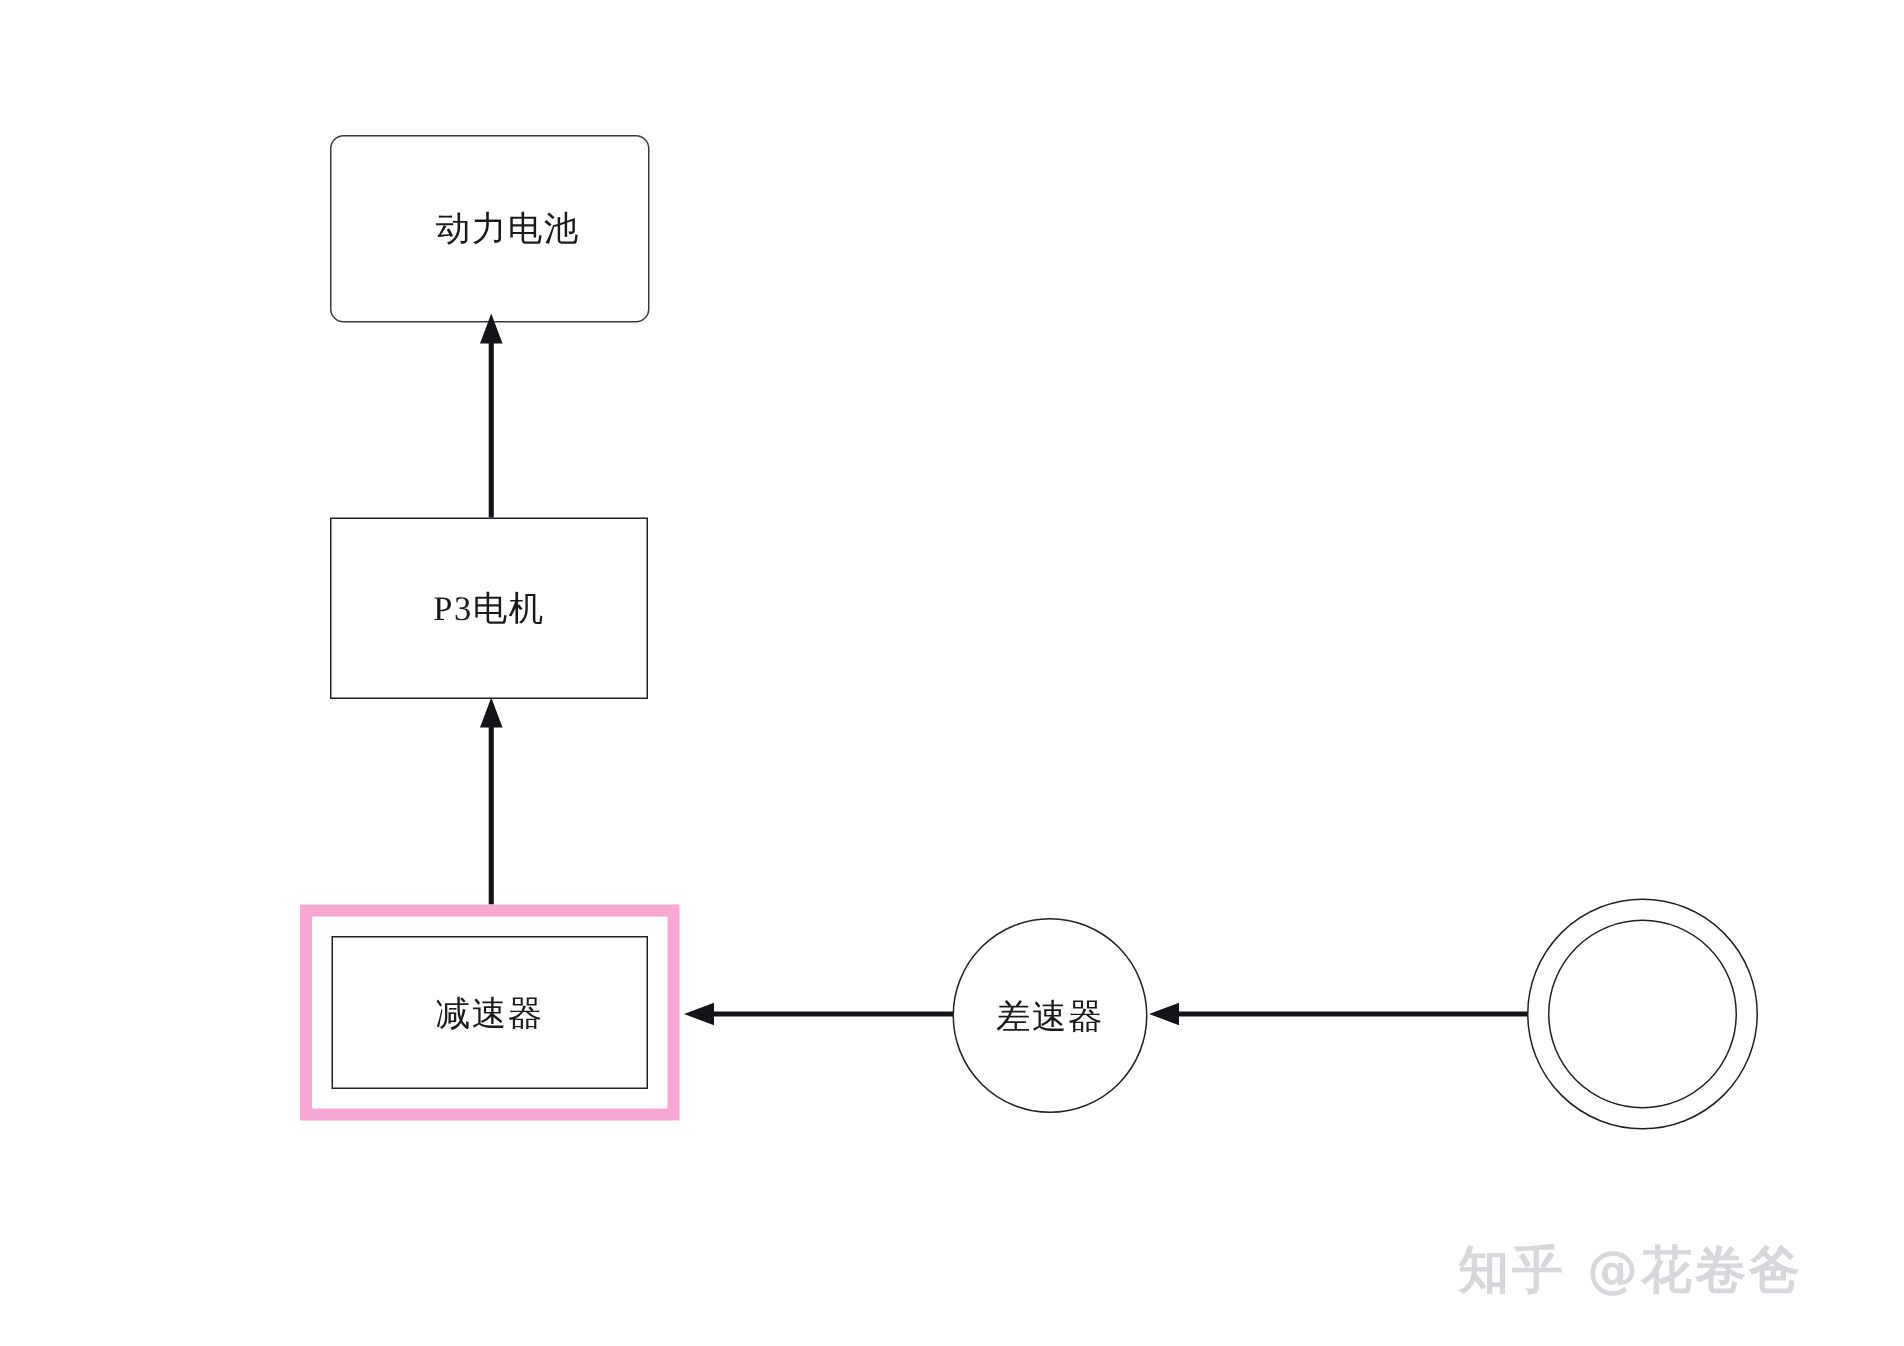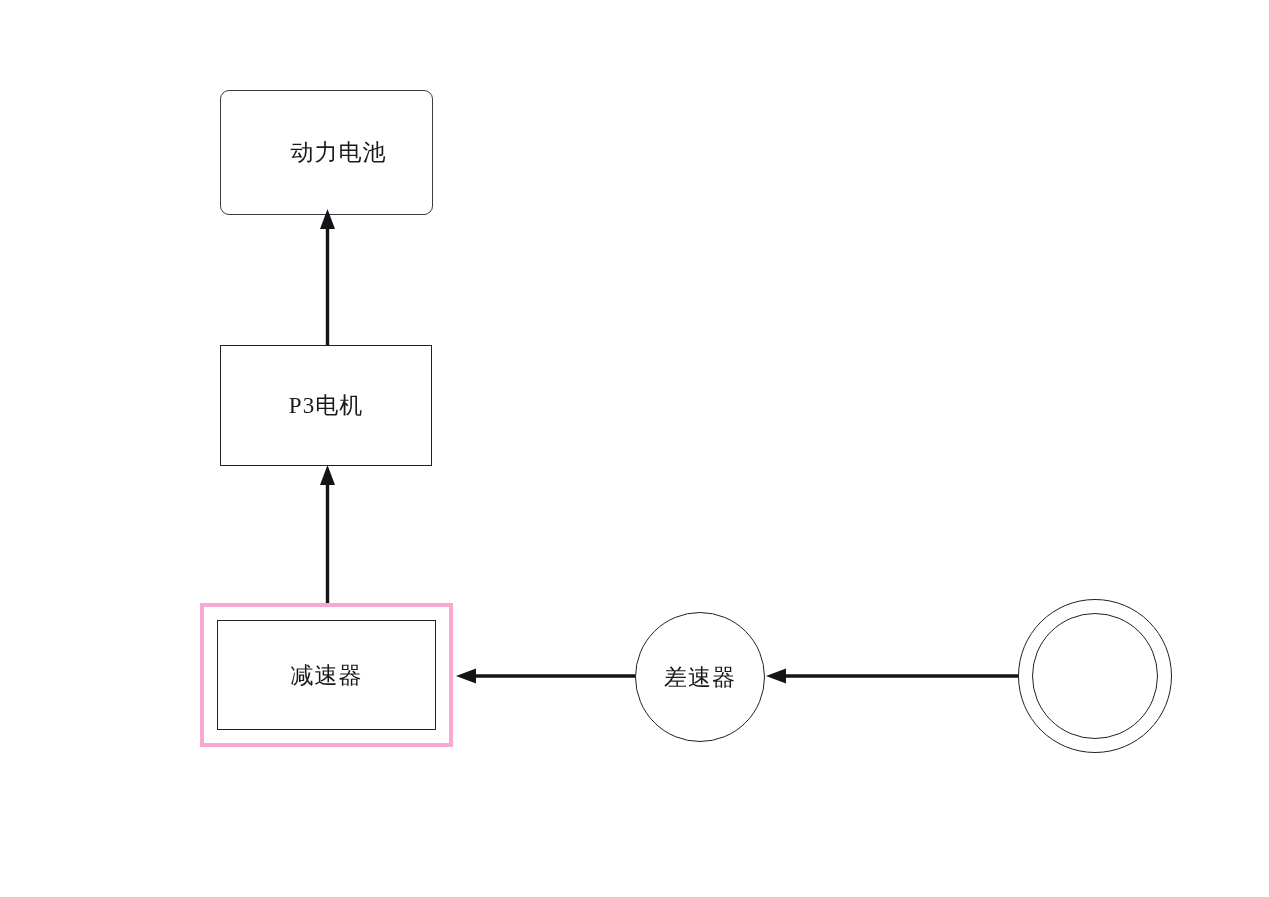--- a/index.html
+++ b/index.html
@@ -41,21 +41,21 @@
     padding-left: 24px;
   }
 
   
   .box-plain {
     border: 1.6px solid #20202a;
   }
 
   
   .box-double {
-    border: 4px solid #f9a8d4;
+    border: 8px solid #f9a8d4;
   }
   .box-double-inner {
     position: absolute;
     left: 13px;
     top: 13px;
     right: 13px;
     bottom: 13px;
     border: 1.6px solid #20202a;
     box-sizing: border-box;
     background: #ffffff;
@@ -155,14 +155,18 @@
     <svg width="262" height="34" viewBox="0 0 262 34">
       <line x1="262" y1="16" x2="22" y2="16" stroke="#141418" stroke-width="3.4"></line>
       <polygon points="6,16 26,8.5 26,23.5" fill="#141418"></polygon>
     </svg>
   </div>
 
   <div class="wheel" style="left:1018px; top:599px; width:154px; height:154px;">
     <div class="wheel-inner" style="left:13px; top:13px; right:13px; bottom:13px;"></div>
   </div>
 
+  <div class="watermark" style="left:972px; top:824px;">
+    <span>知乎</span>
+    <span>@花卷爸</span>
+  </div>
 
 </div>
 
 </body></html>

